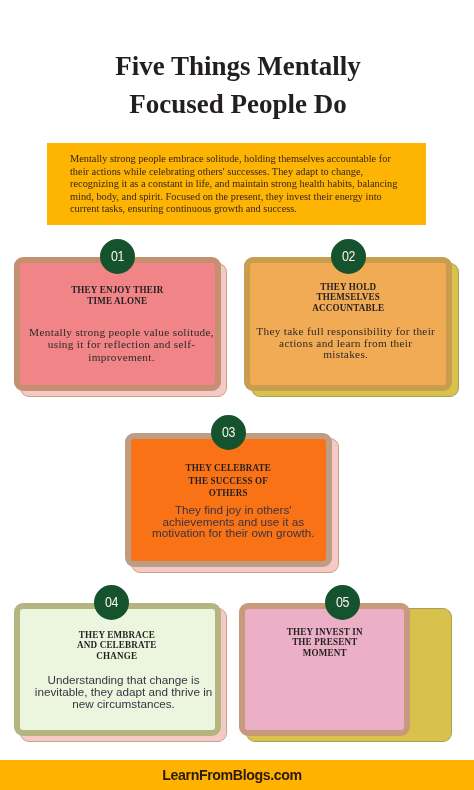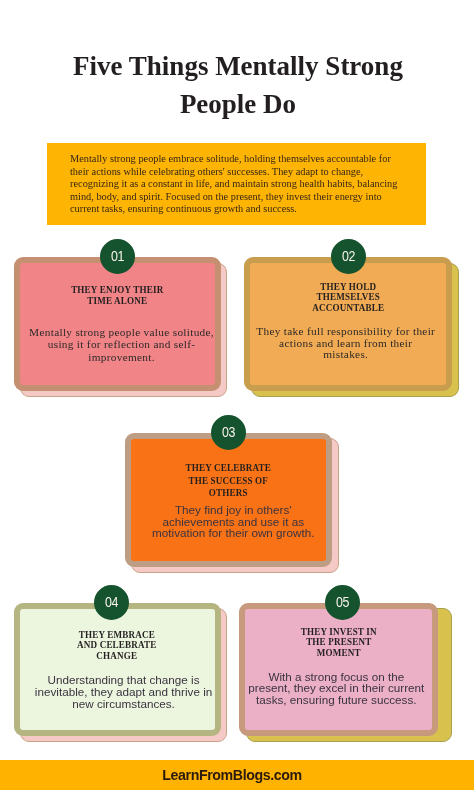--- a/index.html
+++ b/index.html
@@ -29,21 +29,21 @@
          font-family:"Liberation Sans",sans-serif;font-weight:normal;font-size:14.6px;color:#FBF2EE;letter-spacing:-0.7px;}
   .badge span{display:inline-block;transform:scaleX(0.85);position:relative;top:-0.5px;}
   .hd{font-weight:bold;font-size:10.7px;text-align:center;color:#231f20;letter-spacing:0.2px;transform:scaleX(0.85);transform-origin:center top;}
   .bd{font-size:11.3px;line-height:12.2px;text-align:center;color:#2f2a28;white-space:nowrap;letter-spacing:0.3px;}
   .bd.sans{font-family:Liberation Sans, sans-serif;font-size:11.7px;white-space:nowrap;letter-spacing:0px;color:#3a3340;}
 </style>
 </head>
 <body>
 
 <div class="page">
-  <div class="title">Five Things Mentally Strong People Do</div>
+  <div class="title">Five Things Mentally Focused People Do</div>
   <div class="intro">
     <p>Mentally strong people embrace solitude, holding themselves accountable for their actions while celebrating others' successes. They adapt to change, recognizing it as a constant in life, and maintain strong health habits, balancing mind, body, and spirit. Focused on the present, they invest their energy into current tasks, ensuring continuous growth and success.</p>
   </div>
 
   <div class="cardwrap" style="left:13.5px;top:257.0px;width:214.1px;height:141.1px;">
     <div class="shadow" style="left:6.5px;top:5.8px;width:207.1px;height:134.1px;background:#F5C9C6;border-color:#C9A287;"></div>
     <div class="card" style="width:207.1px;height:134.1px;background:#F08487;border-color:#C58F72;">
       <div class="hd" style="margin-top:20.5px;line-height:11.6px;">THEY ENJOY THEIR<br>TIME ALONE</div>
       <div class="bd" style="margin-top:19.5px;line-height:12.3px;margin-left:9px;">Mentally strong people value solitude,<br>using it for reflection and self-<br>improvement.</div>
     </div>
@@ -80,23 +80,22 @@
       <div class="hd" style="margin-top:20.0px;line-height:10.8px;">THEY EMBRACE<br>AND CELEBRATE<br>CHANGE</div>
       <div class="bd sans" style="margin-top:13.5px;line-height:11.6px;margin-left:13px;">Understanding that change is<br>inevitable, they adapt and thrive in<br>new circumstances.</div>
     </div>
     <div class="badge" style="left:80px;top:-18px;">
       <span>04</span>
     </div>
   </div>
 
   <div class="cardwrap" style="left:239.3px;top:602.5px;width:213.7px;height:140.3px;">
     <div class="shadow" style="left:6.5px;top:5.8px;width:206.7px;height:133.3px;background:#D9C14E;border-color:#A8A04F;"></div>
-    <div class="card" style="width:199px;height:133.3px;background:#EBB0C6;border-color:#C79A7E;">
+    <div class="card" style="width:171px;height:133.3px;background:#EBB0C6;border-color:#C79A7E;gap:8px;">
       <div class="hd" style="margin-top:17.0px;line-height:10.7px;">THEY INVEST IN<br>THE PRESENT<br>MOMENT</div>
-      <div class="bd sans" style="margin-top:13px;line-height:11.6px;margin-left:-5px;">With a strong focus on the<br>present, they excel in their current<br>tasks, ensuring future success.</div>
     </div>
     <div class="badge" style="left:85.8px;top:-18px;">
       <span>05</span>
     </div>
   </div>
 
   <div class="footer">
     <span>LearnFromBlogs.com</span>
   </div>
 </div>

